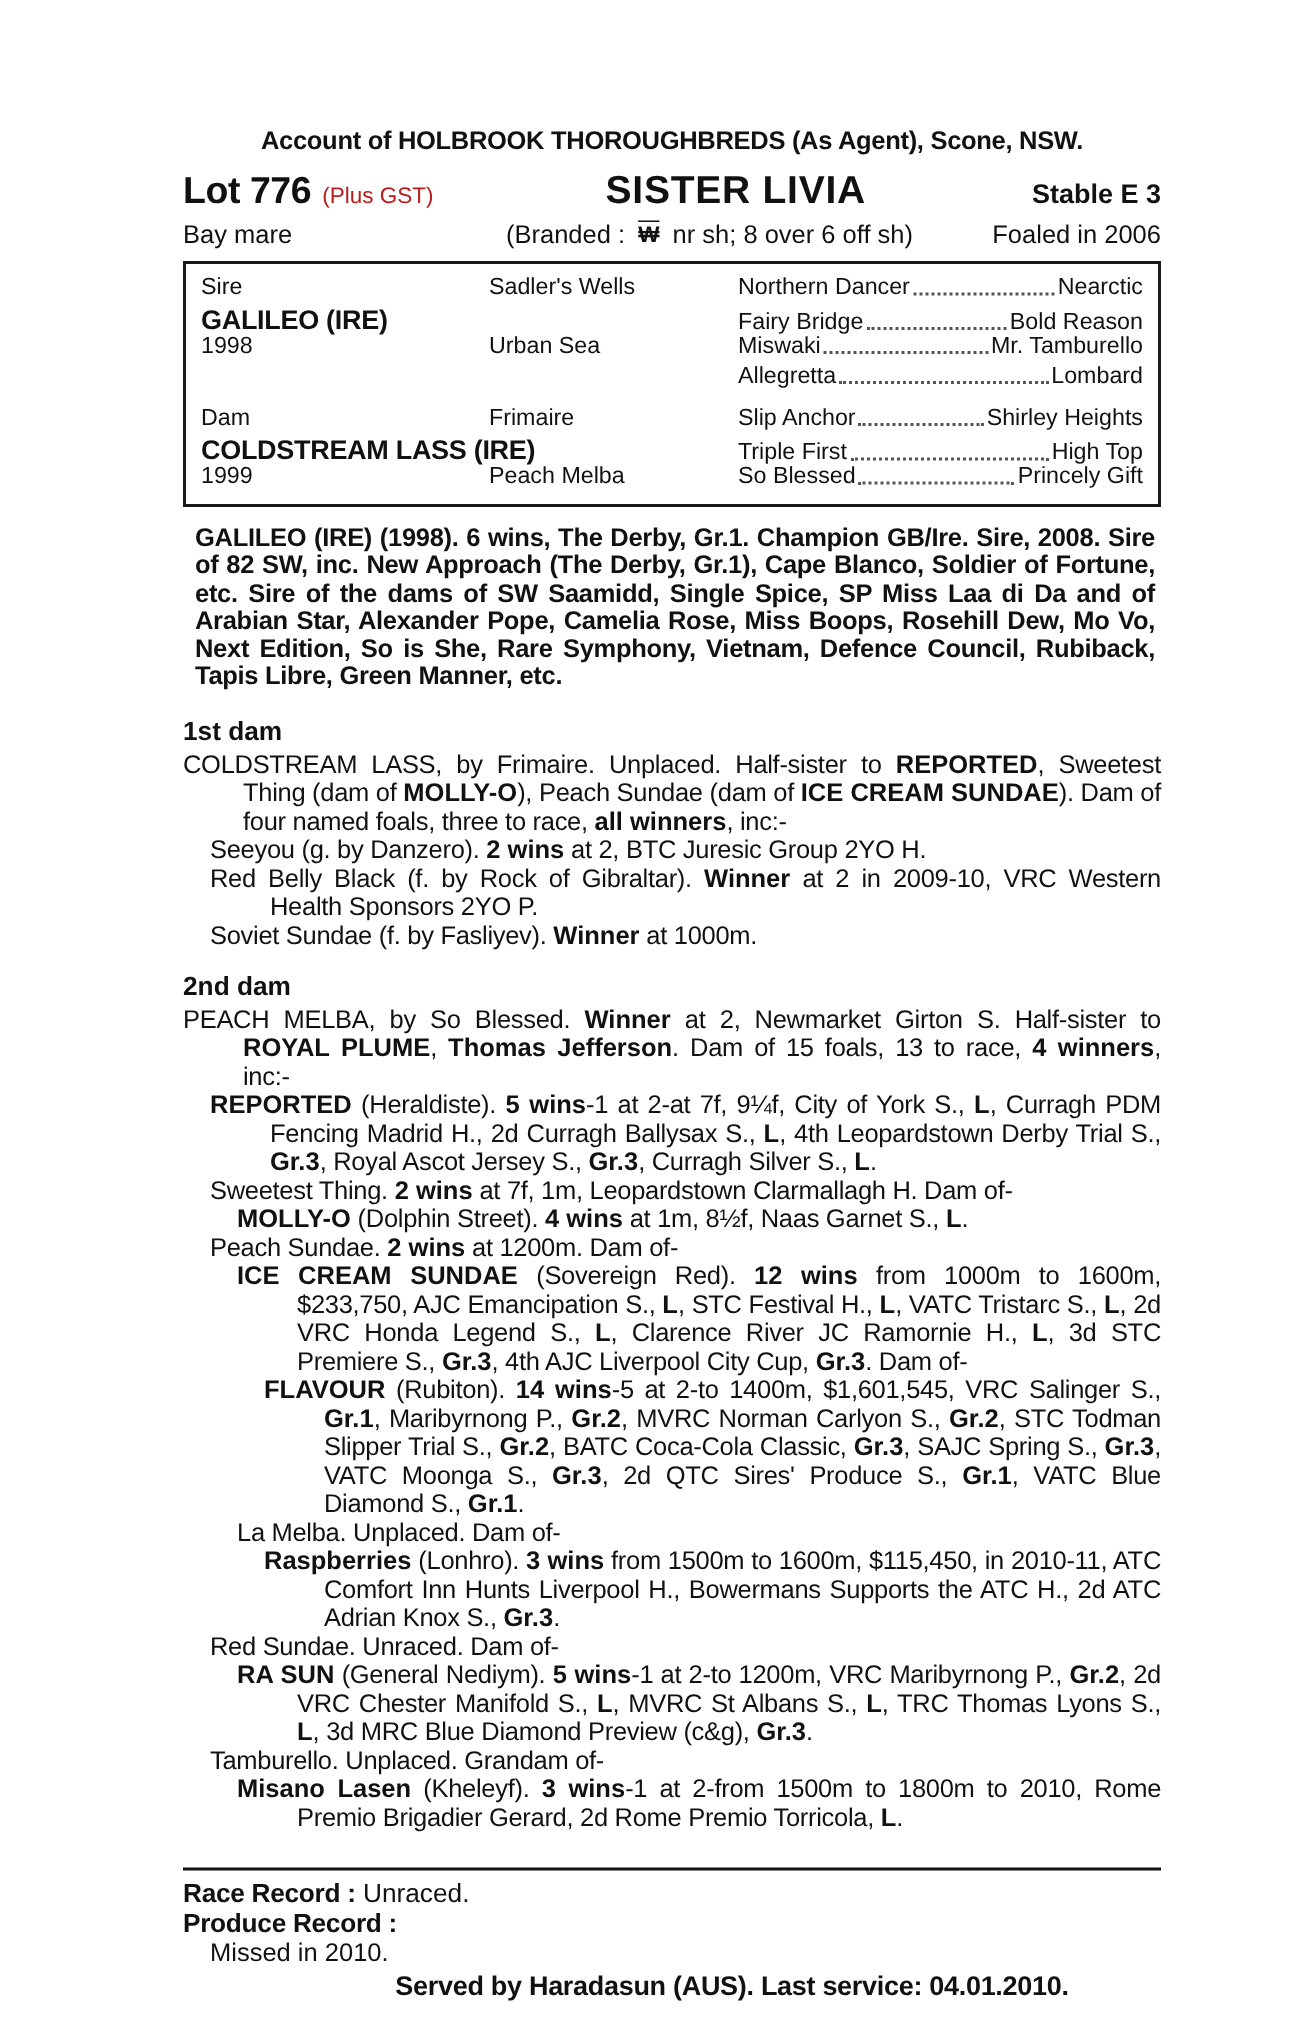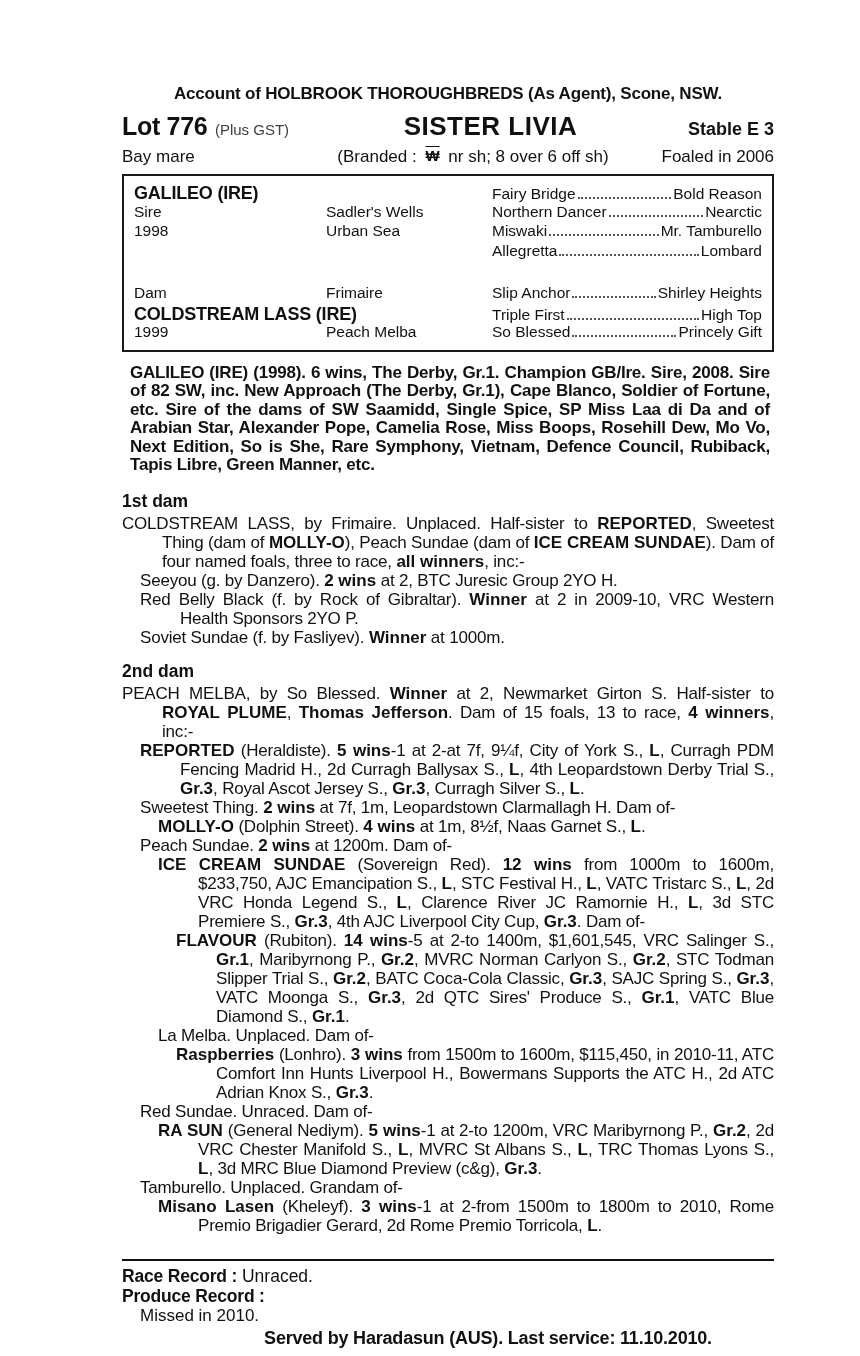--- a/index.html
+++ b/index.html
@@ -24,21 +24,21 @@
     margin-bottom: 7px;
     letter-spacing: -0.2px;
   }
   .lot-row {
     display: flex;
     align-items: baseline;
     margin-bottom: 5px;
   }
   .lot-left { width: 215px; white-space: nowrap; }
   .lot-no { font-weight: bold; font-size: 25px; letter-spacing: -0.3px; }
-  .gst { font-size: 15px; color: #404040; margin-left: 3px; }
+  .gst { font-size: 15px; color: #b91c1c; margin-left: 3px; }
   .horse-name {
     flex: 1;
     text-align: center;
     font-weight: bold;
     font-size: 26px;
     letter-spacing: 0.5px;
     white-space: nowrap;
   }
   .stable {
     width: 130px;
@@ -68,21 +68,21 @@
     border: 2px solid #1a1a1a;
     padding: 7px 10px 7px 10px;
     margin-bottom: 10px;
     font-size: 15.5px;
   }
   .ped-row {
     display: flex;
     align-items: baseline;
     height: 19.5px;
   }
-  .ped-row.dam-start { margin-top: 23px; }
+  .ped-row.dam-start { margin-top: 9px; }
   .ped-c1 { width: 192px; white-space: nowrap; overflow: visible; flex: none; }
   .ped-c2 { width: 166px; white-space: nowrap; flex: none; }
   .ped-c3 { flex: 1; display: flex; align-items: baseline; min-width: 0; }
   .ped-name { font-weight: bold; font-size: 18px; letter-spacing: -0.2px; }
   .gp-l, .gp-r { white-space: nowrap; }
   .leader {
     flex: 1;
     border-bottom: 2px dotted #555;
     align-self: flex-end;
     margin: 0 2px 4px 2px;
@@ -151,35 +151,35 @@
     <div class="brandline">
       <span>(Branded :</span>
       <span class="brand-mark">₩</span>
       <span>nr sh; 8 over 6 off sh)</span>
     </div>
     <div class="foaled">Foaled in 2006</div>
   </div>
 
   <div class="ped-table">
     <div class="ped-row">
+      <div class="ped-c1">Sire</div>
+      <div class="ped-c2">Sadler's Wells</div>
+      <div class="ped-c3">
+        <span class="gp-l">Northern Dancer</span>
+          <span class="leader"></span>
+          <span class="gp-r">Nearctic</span>
+      </div>
+    </div>
+    <div class="ped-row">
       <div class="ped-c1 ped-name">GALILEO (IRE)</div>
       <div class="ped-c2"></div>
       <div class="ped-c3">
         <span class="gp-l">Fairy Bridge</span>
           <span class="leader"></span>
           <span class="gp-r">Bold Reason</span>
-      </div>
-    </div>
-    <div class="ped-row">
-      <div class="ped-c1">Sire</div>
-      <div class="ped-c2">Sadler's Wells</div>
-      <div class="ped-c3">
-        <span class="gp-l">Northern Dancer</span>
-          <span class="leader"></span>
-          <span class="gp-r">Nearctic</span>
       </div>
     </div>
     <div class="ped-row">
       <div class="ped-c1">1998</div>
       <div class="ped-c2">Urban Sea</div>
       <div class="ped-c3">
         <span class="gp-l">Miswaki</span>
           <span class="leader"></span>
           <span class="gp-r">Mr. Tamburello</span>
       </div>
@@ -243,15 +243,15 @@
   <p class="cat lv1">Red Sundae. Unraced. Dam of-</p>
   <p class="cat lv2"><b>RA SUN</b> (General Nediym). <b>5 wins</b>-1 at 2-to 1200m, VRC Maribyrnong P., <b>Gr.2</b>, 2d VRC Chester Manifold S., <b>L</b>, MVRC St Albans S., <b>L</b>, TRC Thomas Lyons S., <b>L</b>, 3d MRC Blue Diamond Preview (c&amp;g), <b>Gr.3</b>.</p>
   <p class="cat lv1">Tamburello. Unplaced. Grandam of-</p>
   <p class="cat lv2"><b>Misano Lasen</b> (Kheleyf). <b>3 wins</b>-1 at 2-from 1500m to 1800m to 2010, Rome Premio Brigadier Gerard, 2d Rome Premio Torricola, <b>L</b>.</p>
 
   <div class="rule"></div>
 
   <p class="record-line"><b>Race Record :</b><span> Unraced.</span></p>
   <p class="record-line"><b>Produce Record :</b></p>
   <p class="missed">Missed in 2010.</p>
-  <p class="served">Served by Haradasun (AUS). Last service: 11.10.2010.</p>
+  <p class="served">Served by Haradasun (AUS). Last service: 04.01.2010.</p>
 
 </div>
 
 </body></html>

